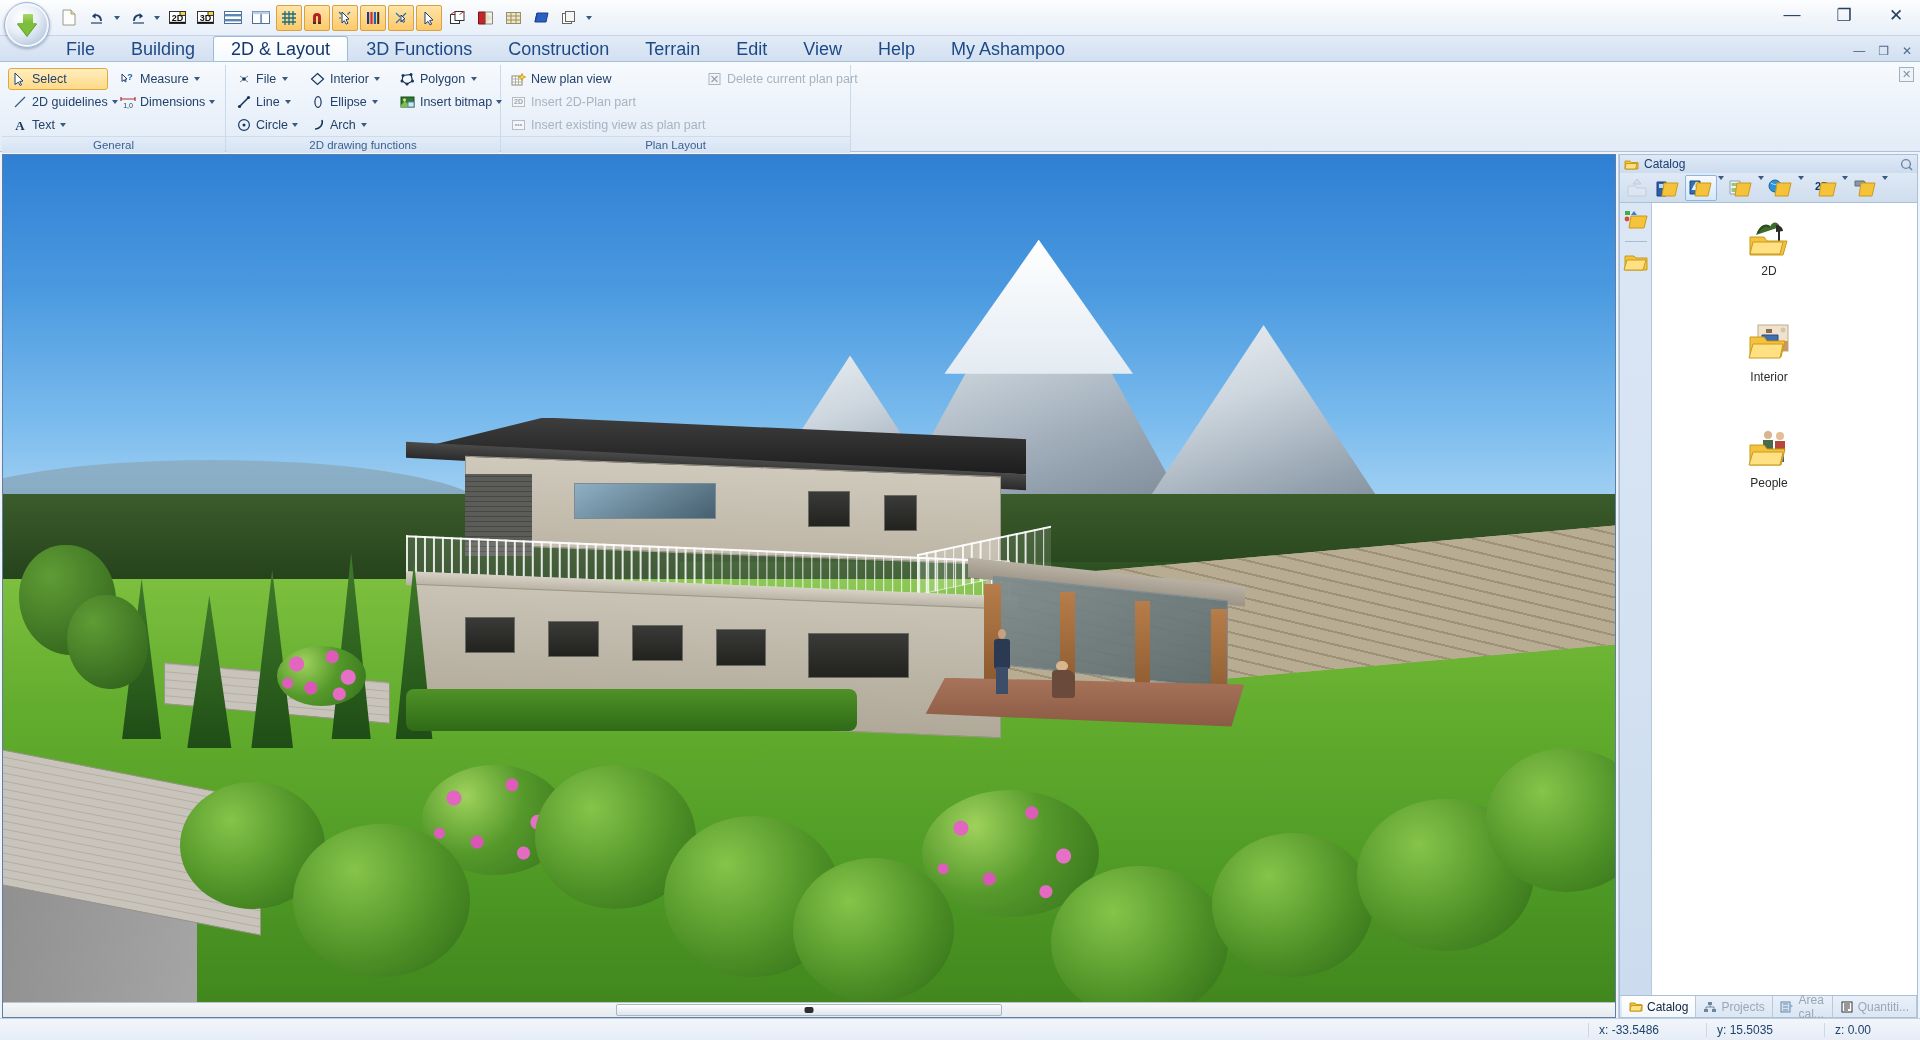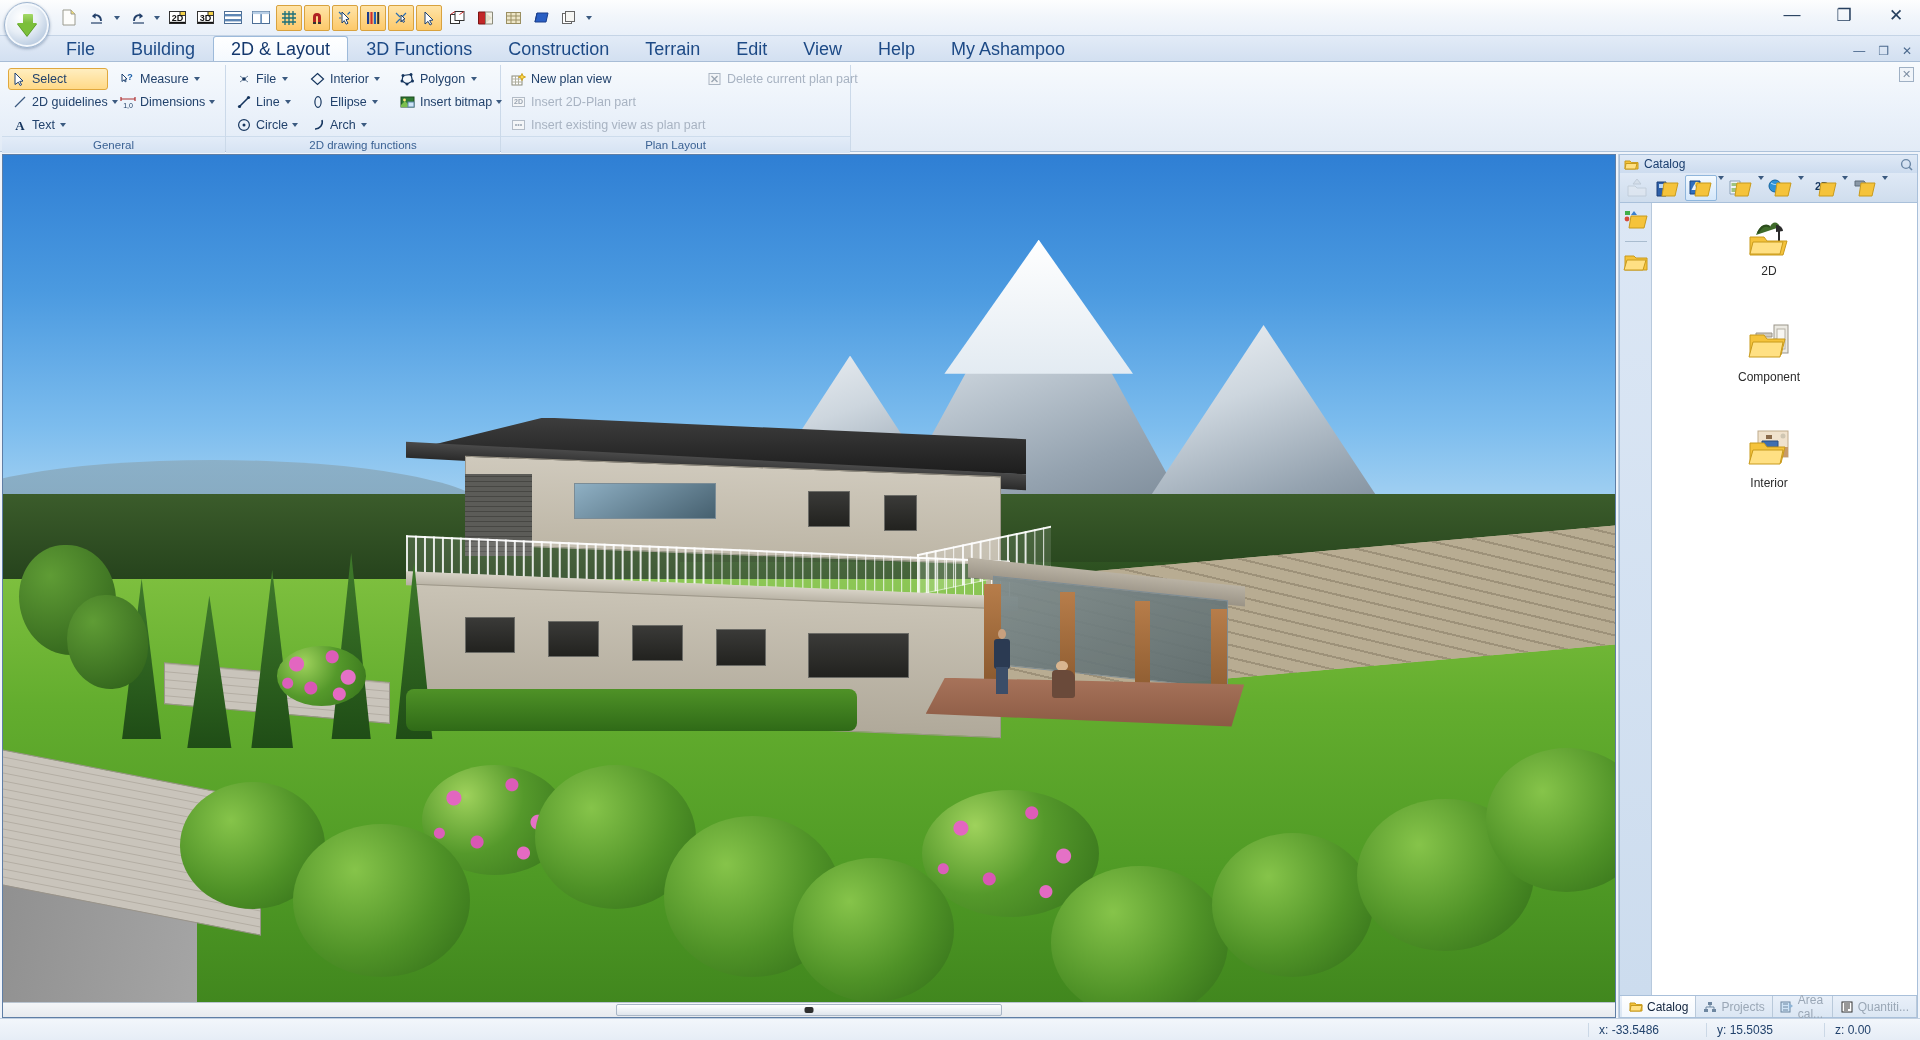--- a/index.html
+++ b/index.html
@@ -145,21 +145,21 @@
 
   .ribbon-x {
     position: absolute; right: 6px; top: 5px;
     width: 15px; height: 15px;
     border: 1px solid #9fb0c4; color:#7d8ea3;
     font-size: 11px; line-height: 13px; text-align:center;
     background:#f0f4f9;
   }
 
   
-  .body { flex: 1; display: flex; min-height: 0; background: #f0f4fa; }
+  .body { flex: 1; display: flex; min-height: 0; background: #f0f4fa; text-align: center; }
 
   .viewport-wrap {
     position: relative;
     flex: 1;
     margin: 2px 0 0 2px;
     border: 1px solid #5f7ea5;
     background: #000;
     overflow: hidden;
     display: flex; flex-direction: column;
   }
@@ -988,49 +988,50 @@
                 <path d="M33 16v12" stroke="#2b2b2b" stroke-width="2"></path>
                 <path d="M30 28h7l-2 8h-4z" fill="#1f3f6b"></path>
                 <path d="M4 22h14l3 4h20l-4 14H4z" fill="#f5c33b" stroke="#c89a1c"></path>
                 <path d="M7 27h30l-3 12H4z" fill="#ffe083" stroke="#c89a1c"></path>
               </svg>
             </div>
             <div class="nm">2D</div>
           </div>
 
 
-          <div class="cat-item">
-            <div class="thumb">
-              <svg width="46" height="46" viewBox="0 0 46 46">
-                <rect x="28" y="4" width="14" height="28" fill="#eceae3" stroke="#9a958a"></rect>
-                <rect x="31" y="8" width="8" height="20" fill="#f7f6f2" stroke="#b4afa4"></rect>
-                <circle cx="30" cy="19" r="1.6" fill="#8b8378"></circle>
-                <path d="M10 12h16v4H10z" fill="#cfcabe" stroke="#9a958a"></path>
-                <path d="M4 14h14l3 4h18l-4 16H4z" fill="#f5c33b" stroke="#c89a1c"></path>
-                <path d="M7 21h30l-3 15H3z" fill="#ffe083" stroke="#c89a1c"></path>
-              </svg>
-            </div>
-            <div class="nm">Component</div>
-          </div>
 
           <div class="cat-item">
             <div class="thumb">
               <svg width="46" height="46" viewBox="0 0 46 46">
                 <rect x="12" y="4" width="30" height="26" fill="#f0e2cd" stroke="#c0ab8c"></rect>
                 <rect x="12" y="20" width="30" height="10" fill="#c79a6a"></rect>
                 <path d="M16 14h16v6H16z" fill="#3f6fb0" stroke="#2b4f80"></path>
                 <rect x="20" y="8" width="6" height="4" fill="#8a6a4a"></rect>
                 <circle cx="37" cy="9" r="2.5" fill="#cfc6b2"></circle>
                 <path d="M4 16h14l3 4h18l-4 16H4z" fill="#f5c33b" stroke="#c89a1c"></path>
                 <path d="M7 23h30l-3 14H3z" fill="#ffe083" stroke="#c89a1c"></path>
               </svg>
             </div>
             <div class="nm">Interior</div>
           </div>
 
+          <div class="cat-item">
+            <div class="thumb">
+              <svg width="46" height="46" viewBox="0 0 46 46">
+                <circle cx="22" cy="8" r="4" fill="#d9b48c"></circle>
+                <path d="M17 13h10v14H17z" fill="#4a6b4a"></path>
+                <circle cx="34" cy="9" r="4" fill="#e3bd95"></circle>
+                <path d="M29 14h10v11H29z" fill="#b8463c"></path>
+                <path d="M30 25h8v10h-8z" fill="#3c5f96"></path>
+                <path d="M4 18h14l3 4h18l-4 16H4z" fill="#f5c33b" stroke="#c89a1c"></path>
+                <path d="M7 25h30l-3 13H3z" fill="#ffe083" stroke="#c89a1c"></path>
+              </svg>
+            </div>
+            <div class="nm">People</div>
+          </div>
 
 
         </div>
       </div>
 
       <div class="dock-tabs">
         <div class="dtab active">
           <span>
             <svg width="14" height="12" viewBox="0 0 14 12">
                 <path d="M1 2h5l1.3 1.6H13V10H1z" fill="#f5c33b" stroke="#c89a1c"></path>

